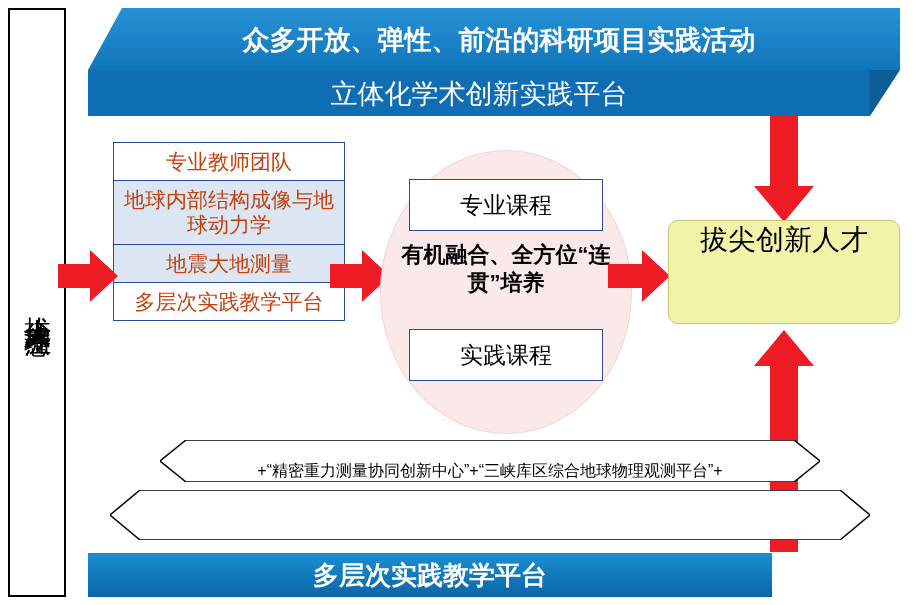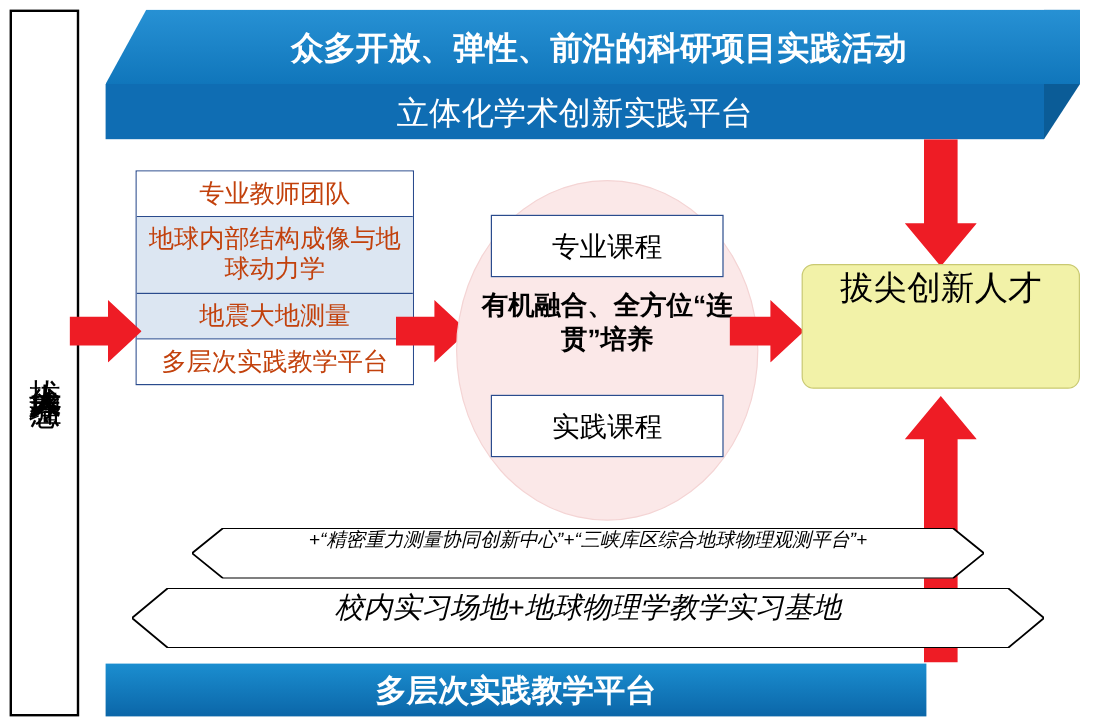--- a/index.html
+++ b/index.html
@@ -180,24 +180,23 @@
   .arrow-h {
     position: absolute;
   }
   .arrow-h svg, .arrow-v svg { display: block; }
 
   
   .band {
     position: absolute;
     color: #000000;
     display: flex;
-    align-items: flex-start;
-    justify-content: center;
-    box-sizing: border-box;
-    font-style: italic;
+    align-items: flex-end;
+    justify-content: center;
+    box-sizing: border-box;
   }
   .band .band-text {
     position: relative;
     z-index: 2;
     text-align: center;
   }
   .band-1 {
     left: 160px;
     top: 440px;
     width: 660px;
@@ -292,21 +291,20 @@
     <svg width="660" height="42" viewBox="0 0 660 42" style="position:absolute; left:0; top:0;">
       <polygon points="0,21 26,0 634,0 660,21 634,42 26,42" fill="#ffffff" stroke="#000000" stroke-width="1.5"></polygon>
     </svg>
     <span class="band-text">+“精密重力测量协同创新中心”+“三峡库区综合地球物理观测平台”+</span>
   </div>
 
   <div class="band band-2">
     <svg width="760" height="50" viewBox="0 0 760 50" style="position:absolute; left:0; top:0;">
       <polygon points="0,25 30,0 730,0 760,25 730,50 30,50" fill="#ffffff" stroke="#000000" stroke-width="1.5"></polygon>
     </svg>
-    <span class="band-text">校内实习场地+地球物理学教学实习基地</span>
   </div>
 
   <div class="talent-box">
     <span>拔尖创新人才</span>
   </div>
 
   <div class="bottom-bar">
     <span>多层次实践教学平台</span>
   </div>
 

